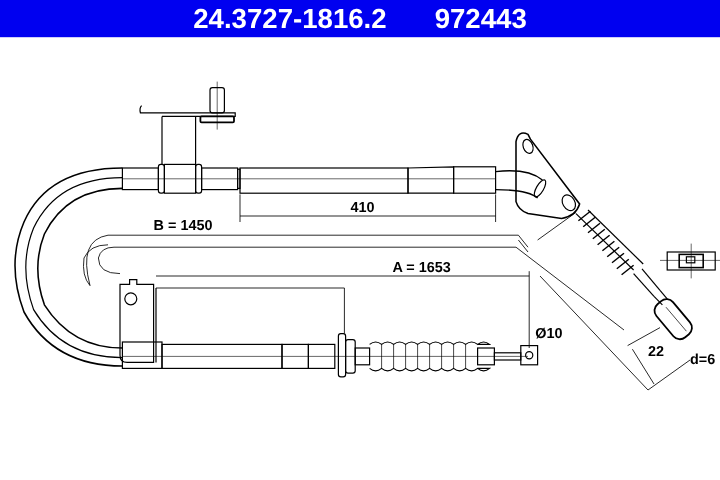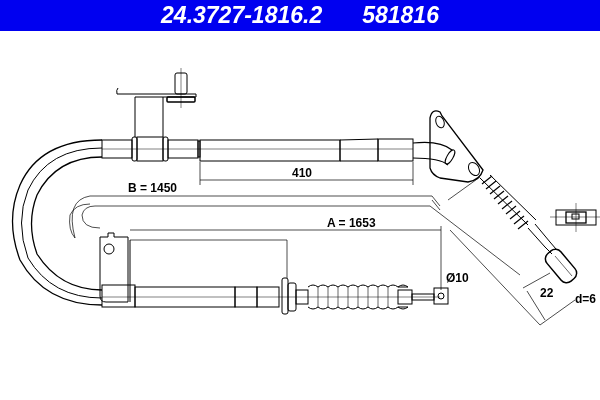--- a/index.html
+++ b/index.html
@@ -4,30 +4,30 @@
   <style>
     html, body { margin: 0; padding: 0; background: #ffffff; }
     body { width: 600px; height: 400px; overflow: hidden; position: relative; font-family: "Liberation Sans", sans-serif; }
     .header {
       position: absolute; left: 0; top: 0; width: 600px; height: 31px;
       background: #0000f0; color: #ffffff;
       display: flex; align-items: center; justify-content: center; gap: 40px;
       font-family: "Liberation Sans", sans-serif; font-weight: bold; font-size: 23px;
       letter-spacing: 0px;
     }
-    .header span { display: inline-block; font-style: italic; }
+    .header span { display: inline-block; }
     svg.drawing { position: absolute; left: 0; top: 31px; }
     .dim-text { font-family: "Liberation Sans", sans-serif; font-weight: bold; font-size: 12px; fill: #000; }
   </style>
 </head>
 <body>
 
 <div class="header">
   <span>24.3727-1816.2</span>
-  <span>581816</span>
+  <span>972443</span>
 </div>
 
 <svg class="drawing" width="600" height="369" viewBox="0 31 600 369" xmlns="http://www.w3.org/2000/svg">
   <g fill="none" stroke="#000" stroke-width="1">
 
     <g>
       <path d="M102,140 Q40,140 20,185 Q5,220 20,260 Q45,305 102,305" stroke-width="1.3"></path>
       <path d="M102,148 Q48,148 28,190 Q15,222 28,258 Q52,298 102,298"></path>
       <path d="M102,157 Q56,157 37,195 Q26,223 37,254 Q60,290 102,290" stroke-width="1.3"></path>
     </g>

